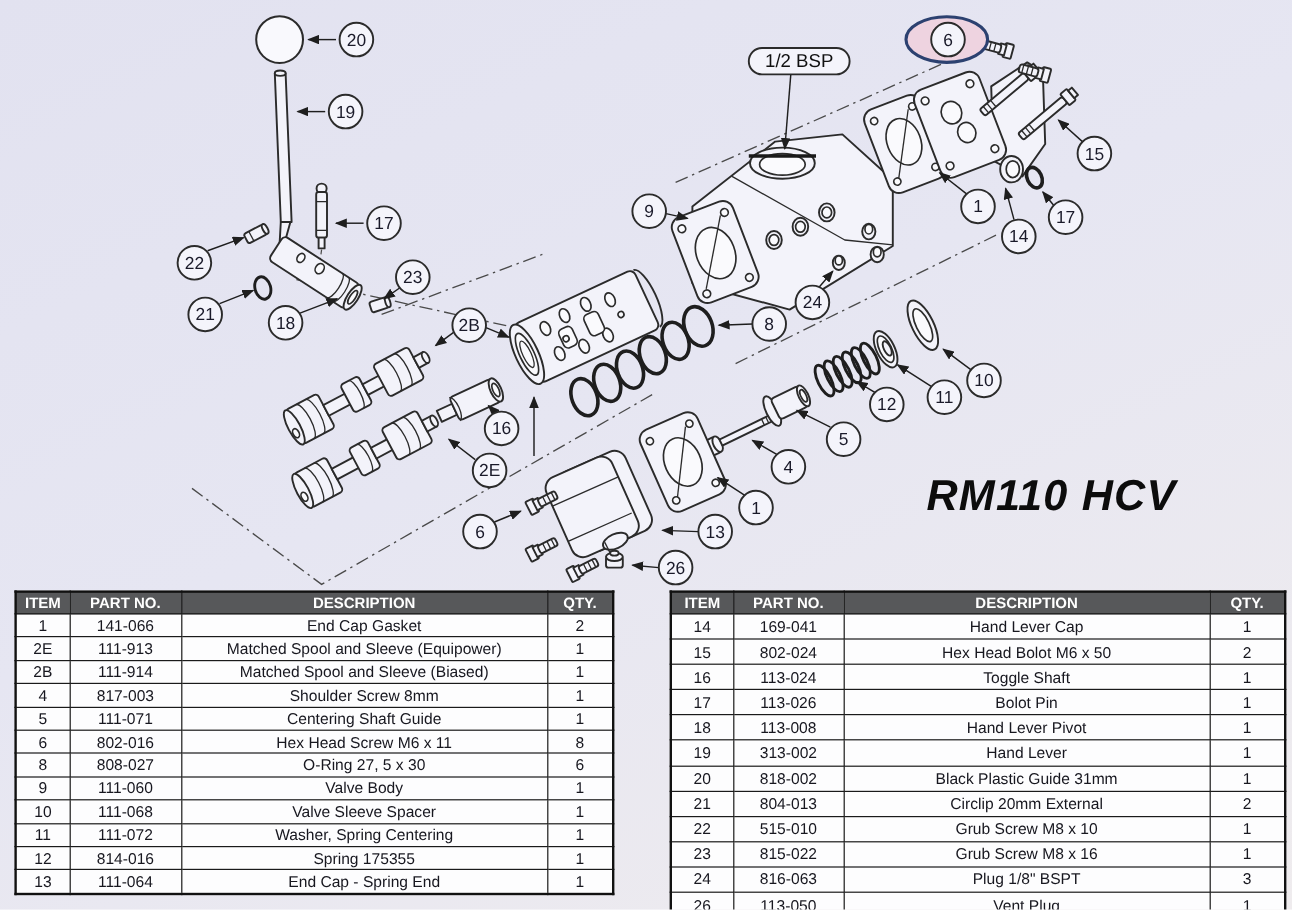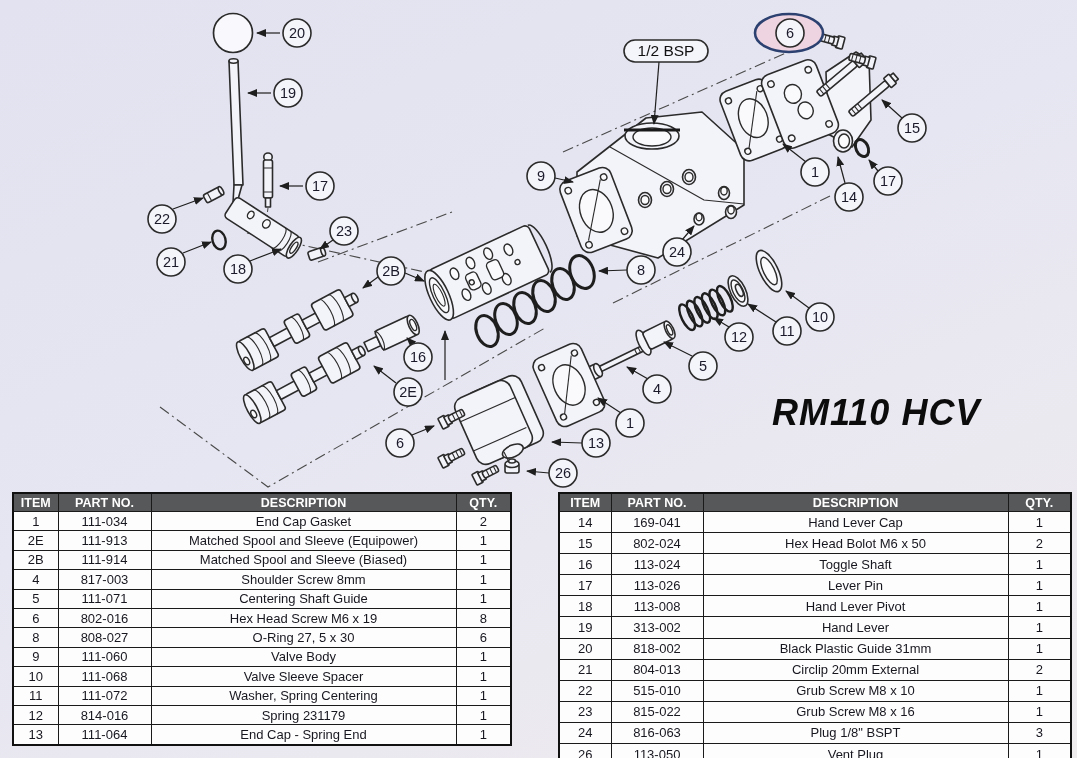--- a/index.html
+++ b/index.html
@@ -457,21 +457,21 @@
         <tr>
           <th>ITEM</th>
           <th>PART NO.</th>
           <th>DESCRIPTION</th>
           <th>QTY.</th>
         </tr>
       </thead>
       <tbody>
         <tr>
           <td>1</td>
-          <td>111-034</td>
+          <td>141-066</td>
           <td>End Cap Gasket</td>
           <td>2</td>
         </tr>
         <tr>
           <td>2E</td>
           <td>111-913</td>
           <td>Matched Spool and Sleeve (Equipower)</td>
           <td>1</td>
         </tr>
         <tr>
@@ -488,21 +488,21 @@
         </tr>
         <tr>
           <td>5</td>
           <td>111-071</td>
           <td>Centering Shaft Guide</td>
           <td>1</td>
         </tr>
         <tr>
           <td>6</td>
           <td>802-016</td>
-          <td>Hex Head Screw M6 x 19</td>
+          <td>Hex Head Screw M6 x 11</td>
           <td>8</td>
         </tr>
         <tr>
           <td>8</td>
           <td>808-027</td>
           <td>O-Ring 27, 5 x 30</td>
           <td>6</td>
         </tr>
         <tr>
           <td>9</td>
@@ -518,21 +518,21 @@
         </tr>
         <tr>
           <td>11</td>
           <td>111-072</td>
           <td>Washer, Spring Centering</td>
           <td>1</td>
         </tr>
         <tr>
           <td>12</td>
           <td>814-016</td>
-          <td>Spring 231179</td>
+          <td>Spring 175355</td>
           <td>1</td>
         </tr>
         <tr>
           <td>13</td>
           <td>111-064</td>
           <td>End Cap - Spring End</td>
           <td>1</td>
         </tr>
       </tbody>
   </table>
@@ -568,21 +568,21 @@
         </tr>
         <tr>
           <td>16</td>
           <td>113-024</td>
           <td>Toggle Shaft</td>
           <td>1</td>
         </tr>
         <tr>
           <td>17</td>
           <td>113-026</td>
-          <td>Lever Pin</td>
+          <td>Bolot Pin</td>
           <td>1</td>
         </tr>
         <tr>
           <td>18</td>
           <td>113-008</td>
           <td>Hand Lever Pivot</td>
           <td>1</td>
         </tr>
         <tr>
           <td>19</td>

